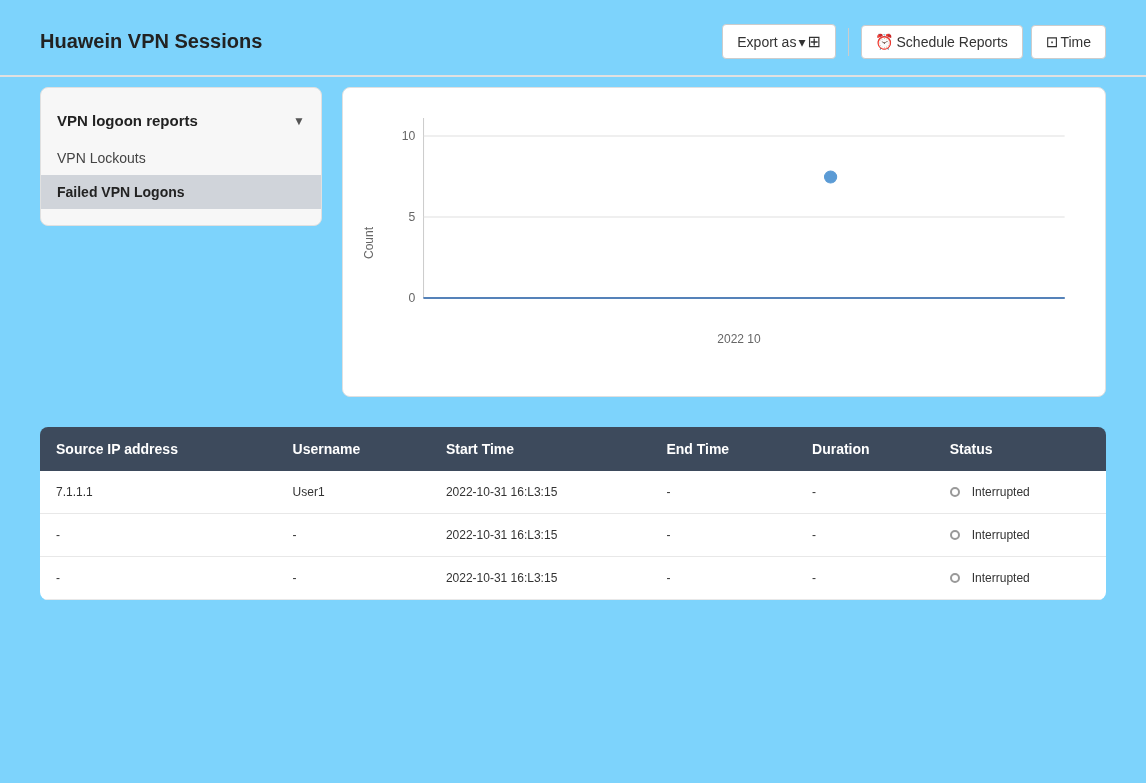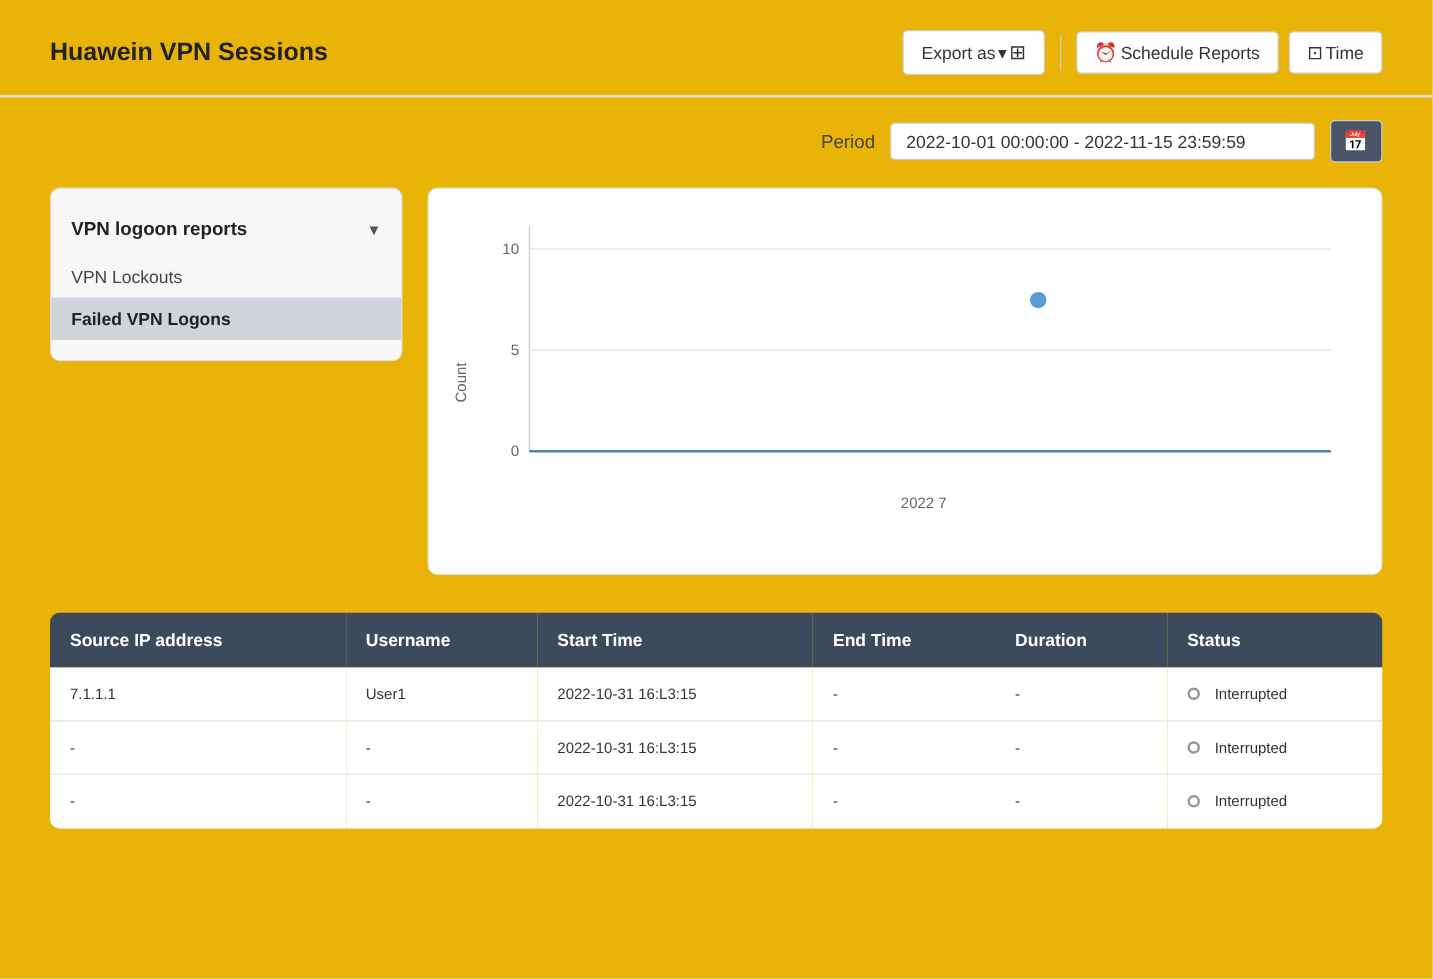--- a/index.html
+++ b/index.html
@@ -3,21 +3,21 @@
   <meta charset="utf-8">
   <style>
     * { box-sizing: border-box; margin: 0; padding: 0; }
     body {
       font-family: -apple-system, BlinkMacSystemFont, 'Segoe UI', Arial, sans-serif;
       background: #f5f5f5;
       color: #333;
       font-size: 14px;
     }
     .page-wrapper {
-      background: #eab308;
+      background: #7dd3fc;
       min-height: 783px;
       width: 1146px;
       padding: 0;
     }
     
     .header {
       display: flex;
       align-items: center;
       justify-content: space-between;
       padding: 24px 40px 16px 40px;
@@ -226,27 +226,20 @@
         <span class="schedule-icon">⏰</span>
         <span>Schedule Reports</span>
       </button>
       <button class="btn-action">
         <span class="more-icon">⊡</span>
         <span>Time</span>
       </button>
     </div>
   </div>
 
-  <div class="period-row">
-    <span class="period-label">Period</span>
-    <input class="period-input" type="text" readonly="" value="2022-10-01 00:00:00 - 2022-11-15 23:59:59" style="">
-    <button class="period-calendar-btn">
-      <span>📅</span>
-    </button>
-  </div>
 
   <div class="main-content">
 
     <div class="sidebar">
       <div class="sidebar-group-title">
         <span>VPN logoon reports</span>
         <span class="sidebar-group-arrow">▼</span>
       </div>
       <div class="sidebar-item">
         <span>VPN Lockouts</span>
@@ -271,21 +264,21 @@
 
             <line x1="30" y1="109" x2="660" y2="109" stroke="#e0e0e0" stroke-width="1"></line>
             <text x="22" y="113" text-anchor="end" font-size="12" fill="#666">5</text>
 
             <text x="22" y="194" text-anchor="end" font-size="12" fill="#666">0</text>
 
             <circle cx="430" cy="69" r="6" fill="#5b9bd5" stroke="#5b9bd5"></circle>
 
             <line x1="30" y1="190" x2="660" y2="190" stroke="#4a7ab5" stroke-width="1.5"></line>
           </svg>
-          <div class="chart-x-label">2022 7</div>
+          <div class="chart-x-label">2022 10</div>
         </div>
       </div>
     </div>
   </div>
 
   <div class="table-section">
     <table>
       <thead>
         <tr>
           <th>Source IP address</th>

